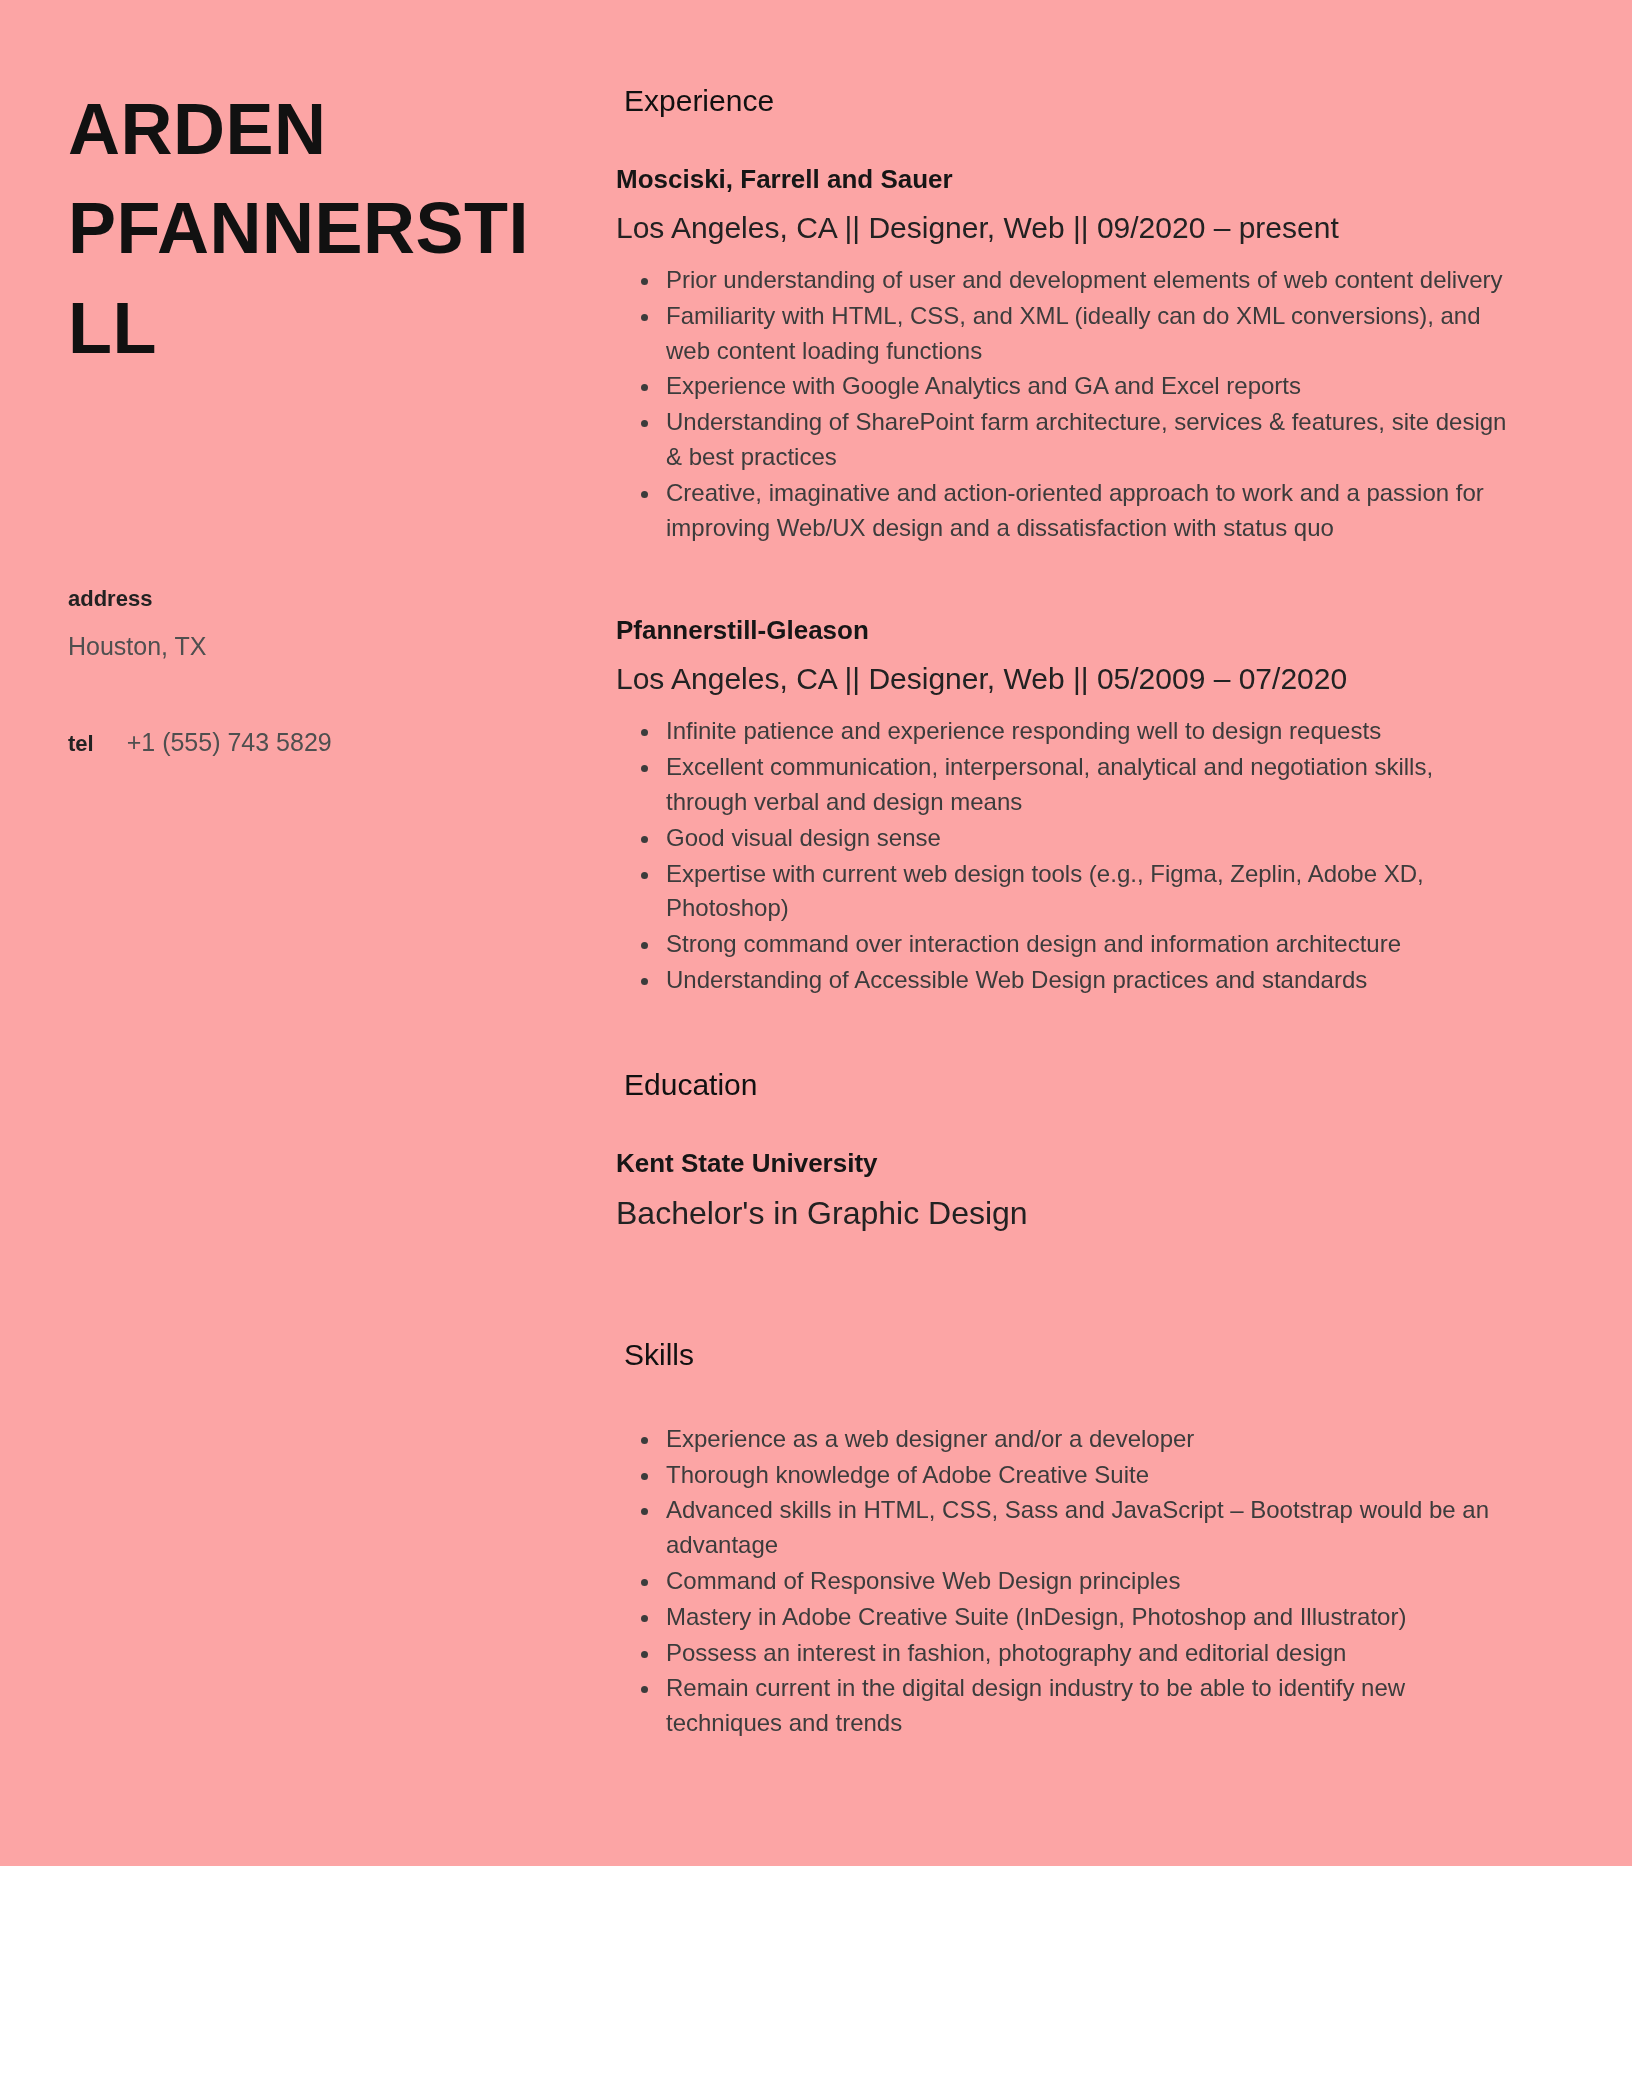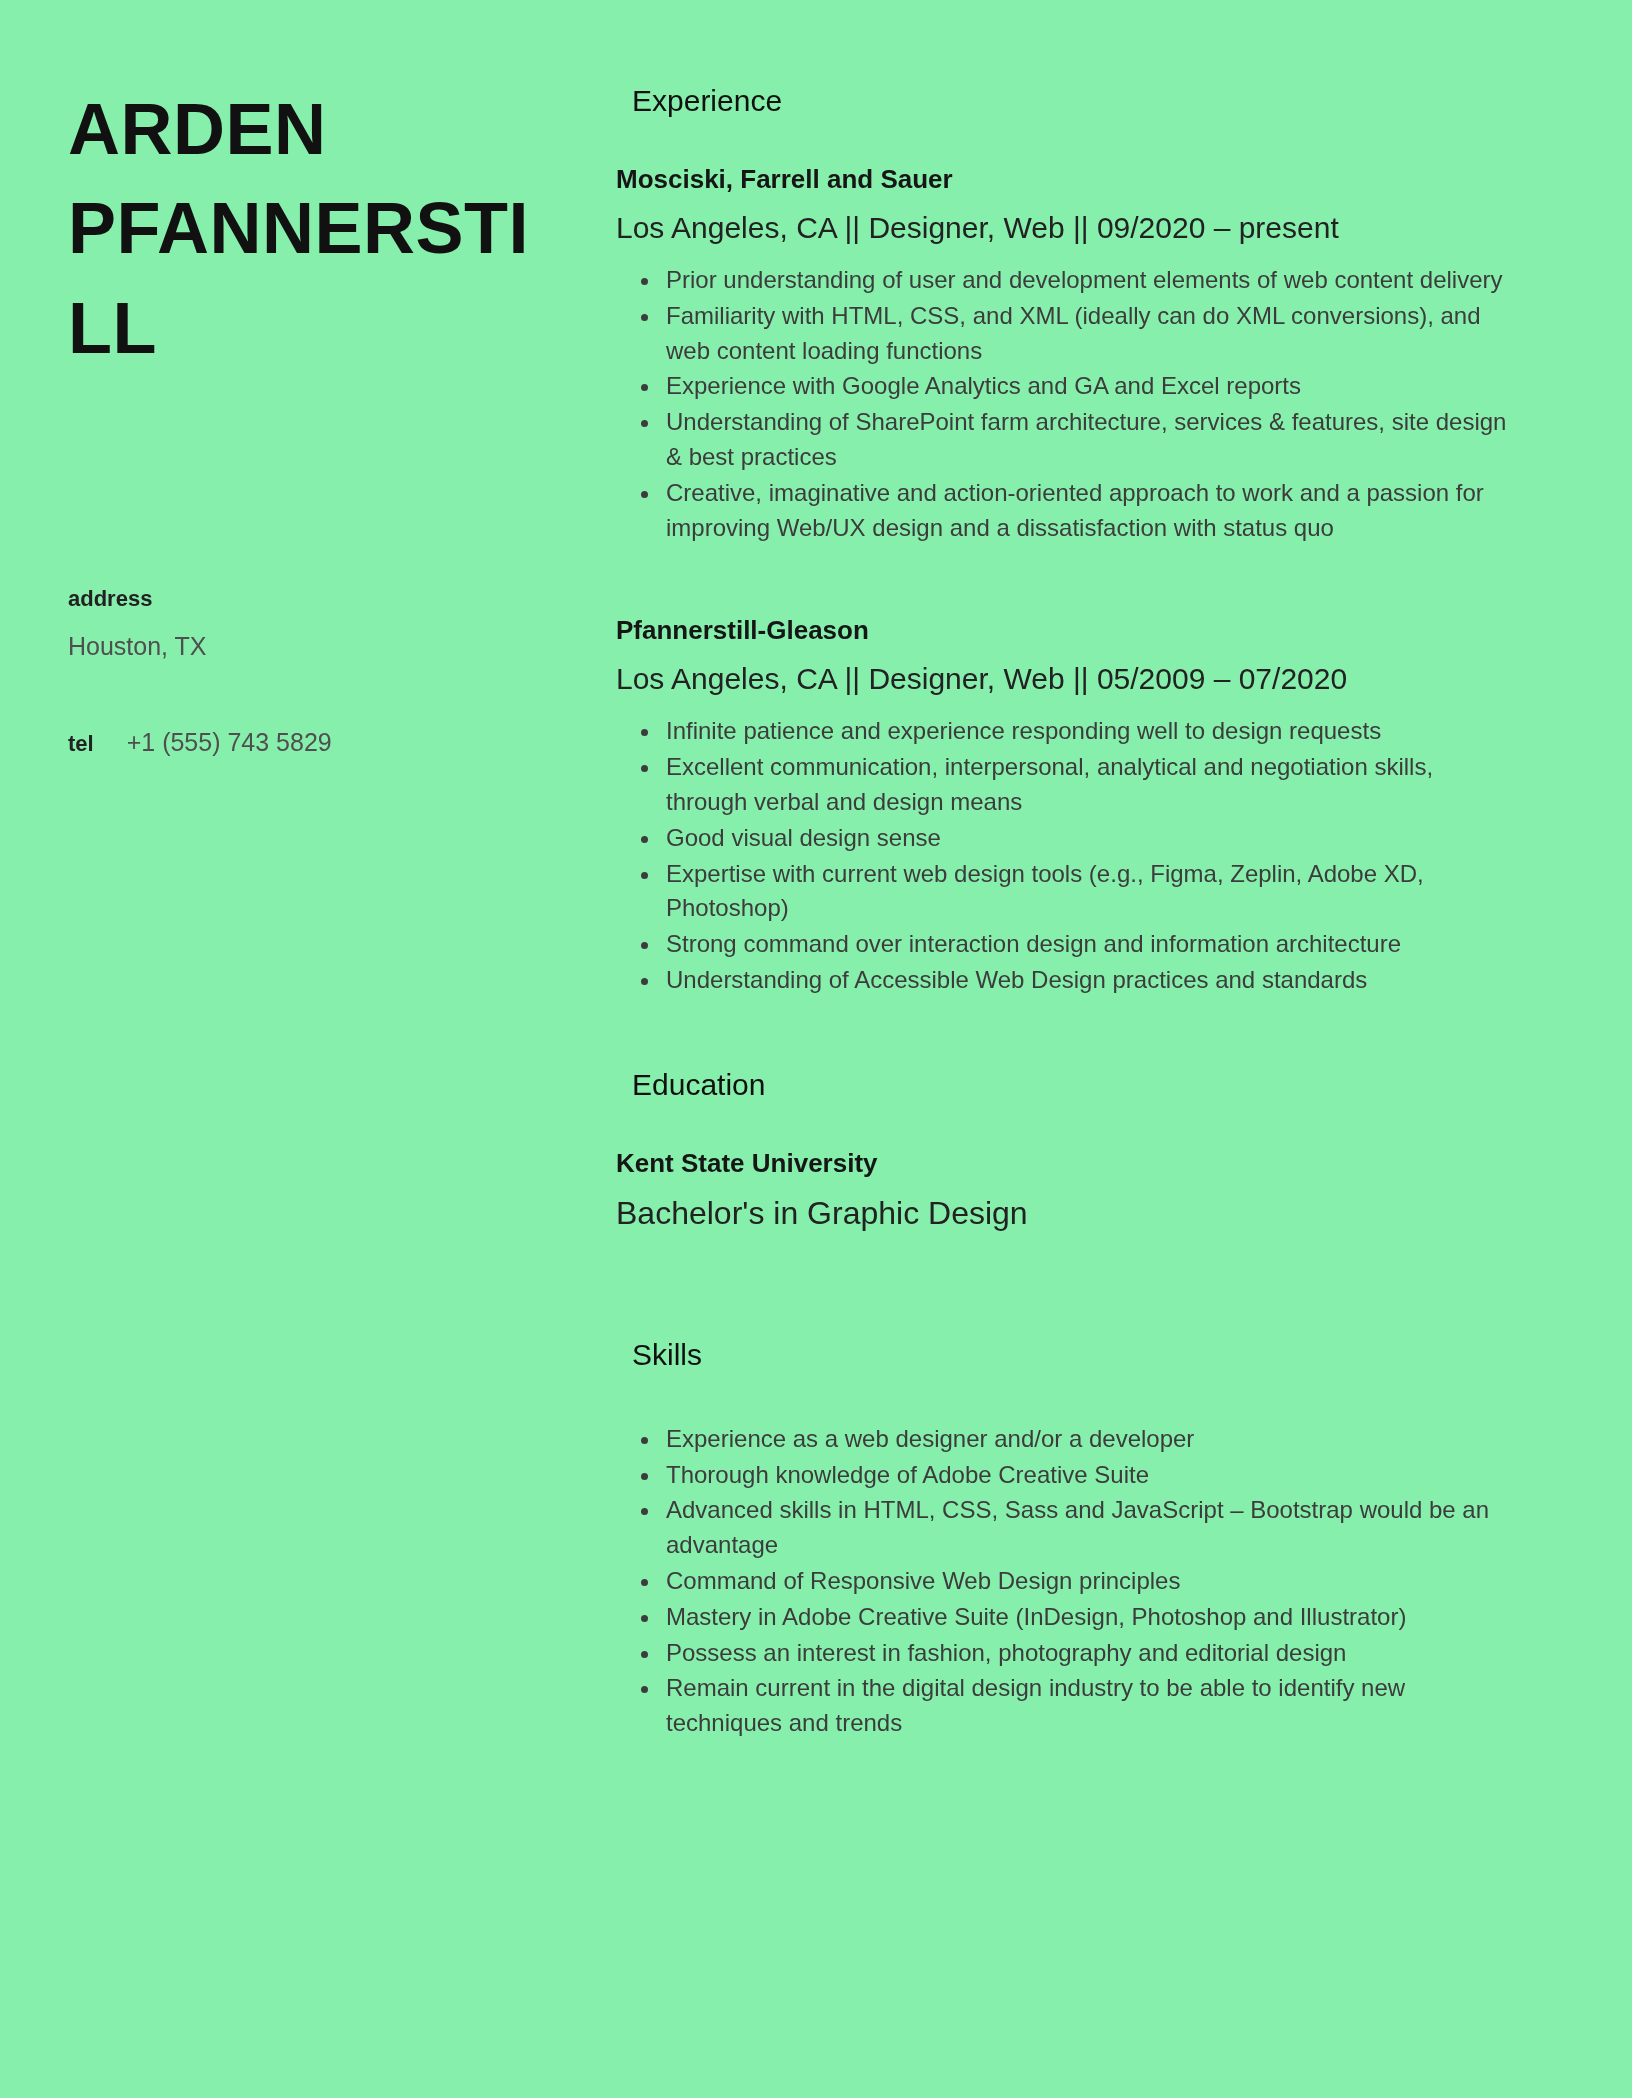--- a/index.html
+++ b/index.html
@@ -4,22 +4,22 @@
 <style>
   * { box-sizing: border-box; }
   html, body { margin: 0; padding: 0; background: #ffffff; }
   body {
     font-family: "Liberation Sans", "DejaVu Sans", sans-serif;
     color: #1a1a1a;
     -webkit-font-smoothing: antialiased;
   }
   .page {
     width: 1632px;
-    height: 2098px;
-    background: #86efac;
+    height: 1866px;
+    background: #fca5a5;
     display: flex;
     flex-direction: row;
     padding: 78px 86px 40px 68px;
     overflow: hidden;
   }
 
   
   .left-col {
     width: 492px;
     flex-shrink: 0;
@@ -61,21 +61,21 @@
   .right-col {
     flex: 1;
     max-width: 958px;
     padding-left: 56px;
     padding-top: 6px;
   }
   .section-heading {
     font-size: 30px;
     font-weight: 500;
     color: #111111;
-    margin: 0 0 46px 16px;
+    margin: 0 0 46px 8px;
   }
   .job { margin-bottom: 70px; }
   .job-company {
     font-size: 26px;
     font-weight: 700;
     color: #161616;
     margin: 0 0 16px 0;
   }
   .job-meta {
     font-size: 30px;

